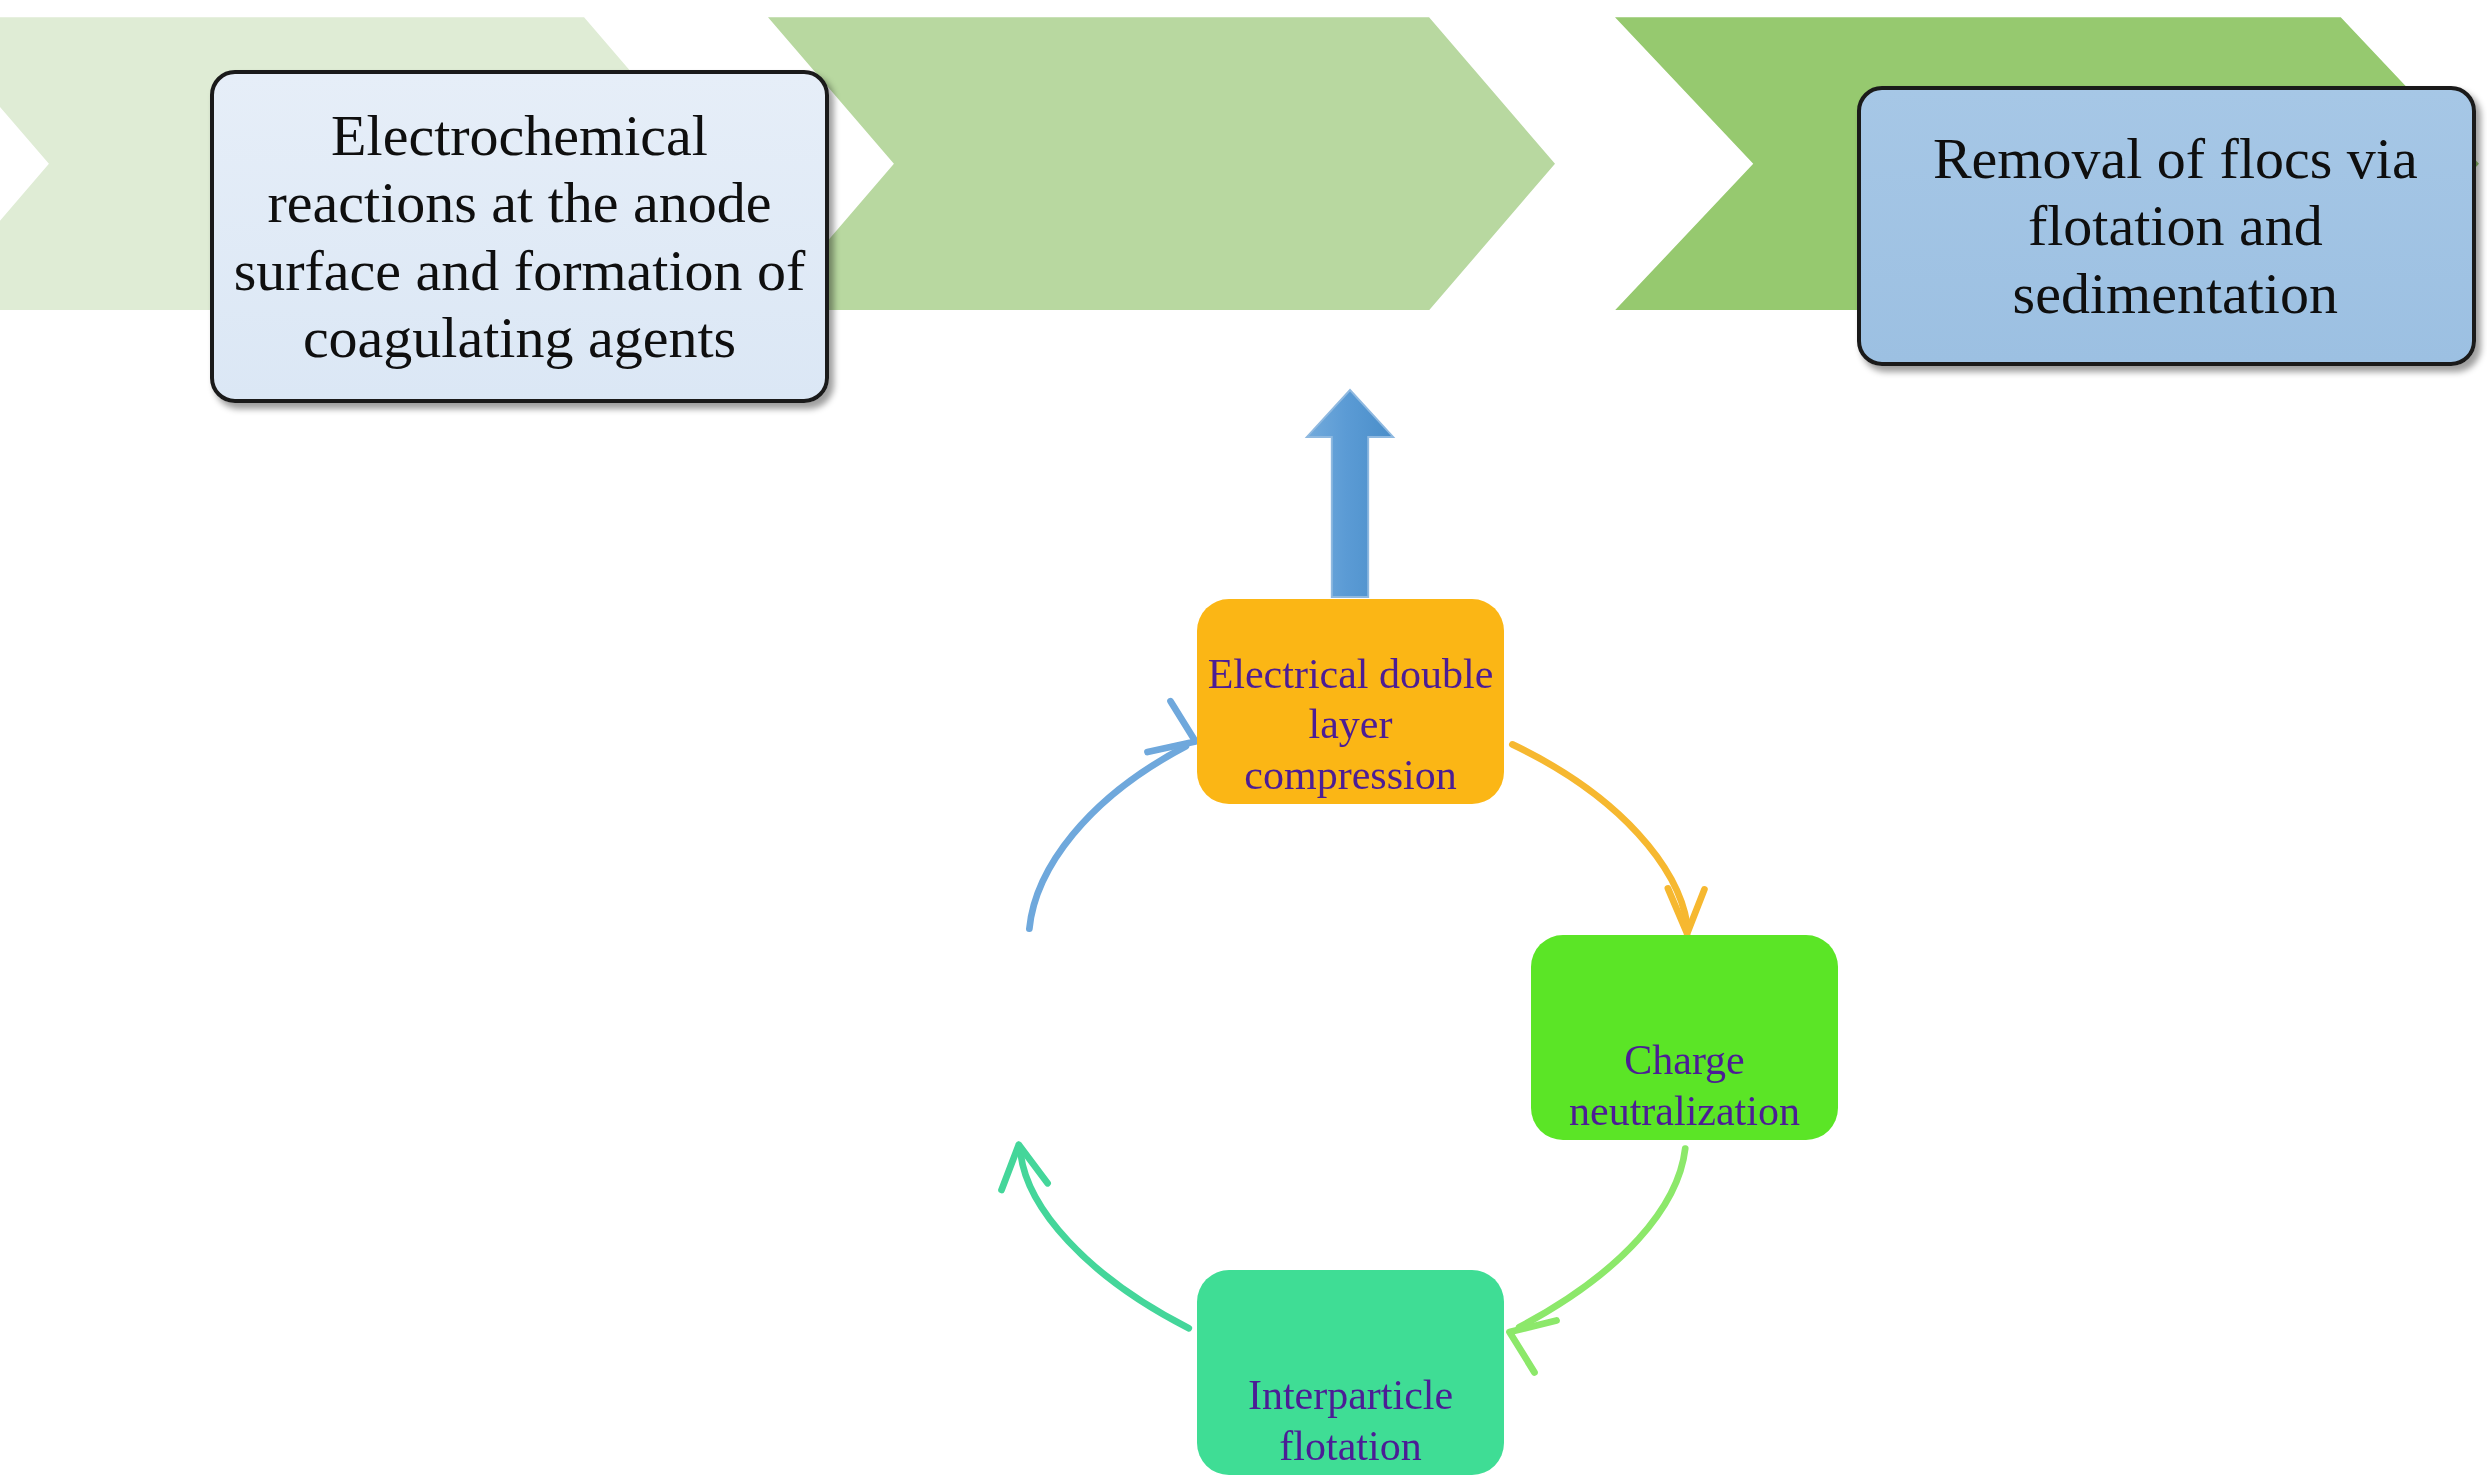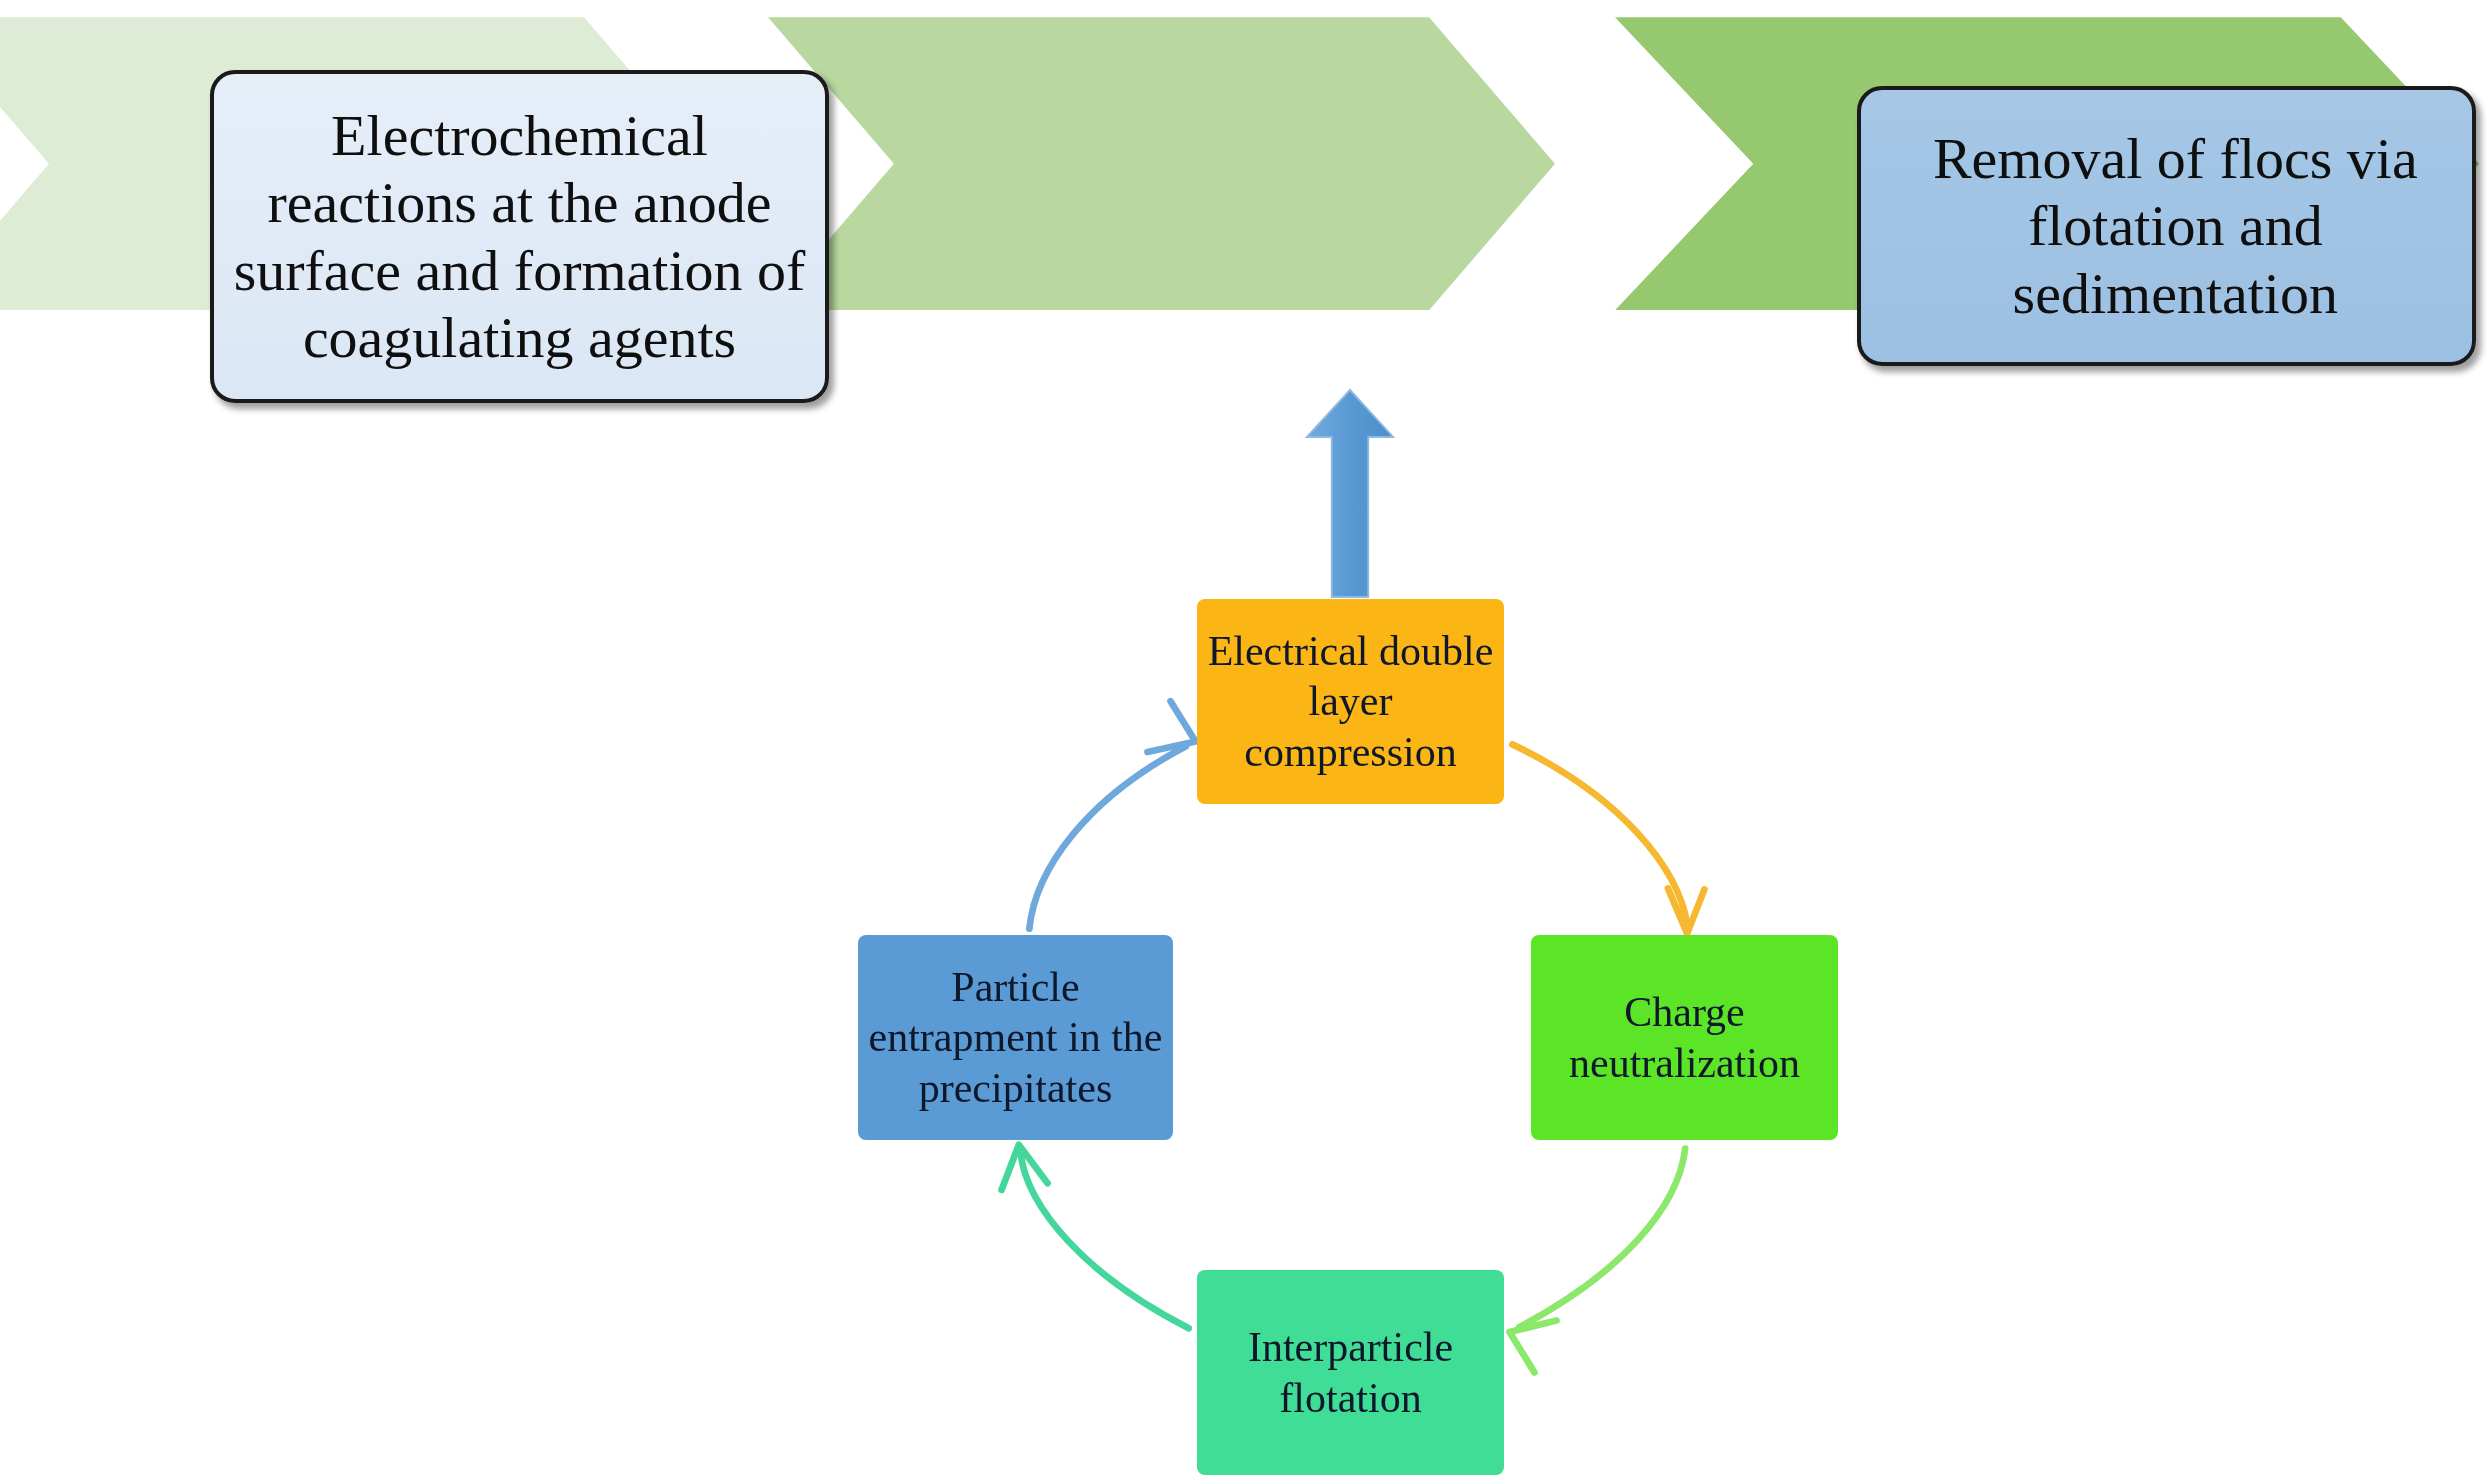--- a/index.html
+++ b/index.html
@@ -77,26 +77,26 @@
     left: 1304px;
     top: 387px;
     width: 92px;
     height: 213px;
   }
 
   
   .cycle-box {
     position: absolute;
     box-sizing: border-box;
-    border-radius: 8px;
+    border-radius: 32px;
     display: flex;
-    align-items: center;
+    align-items: flex-end;
     justify-content: center;
     text-align: center;
-    color: #0f172a;
+    color: #4c1d95;
     line-height: 1.2;
     padding: 3.8px 9.6px;
   }
   .cycle-box .txt { display: block; width: 100%; }
 
   #cycle-box-edl {
     left: 1197px; top: 599px; width: 307px; height: 205px;
     background: #FBB615;
     font-size: 42px;
   }
@@ -184,18 +184,15 @@
   </div>
 
   <div class="cycle-box" id="cycle-box-charge" style="background: rgb(91, 229, 38);">
     <span class="txt">Charge neutralization</span>
   </div>
 
   <div class="cycle-box" id="cycle-box-bridging" style="background: rgb(63, 221, 149);">
     <span class="txt">Interparticle flotation</span>
   </div>
 
-  <div class="cycle-box" id="cycle-box-entrapment" style="background: rgb(91, 155, 213);">
-    <span class="txt">Particle entrapment in the precipitates</span>
-  </div>
 
 </div>
 
 
 </body></html>

